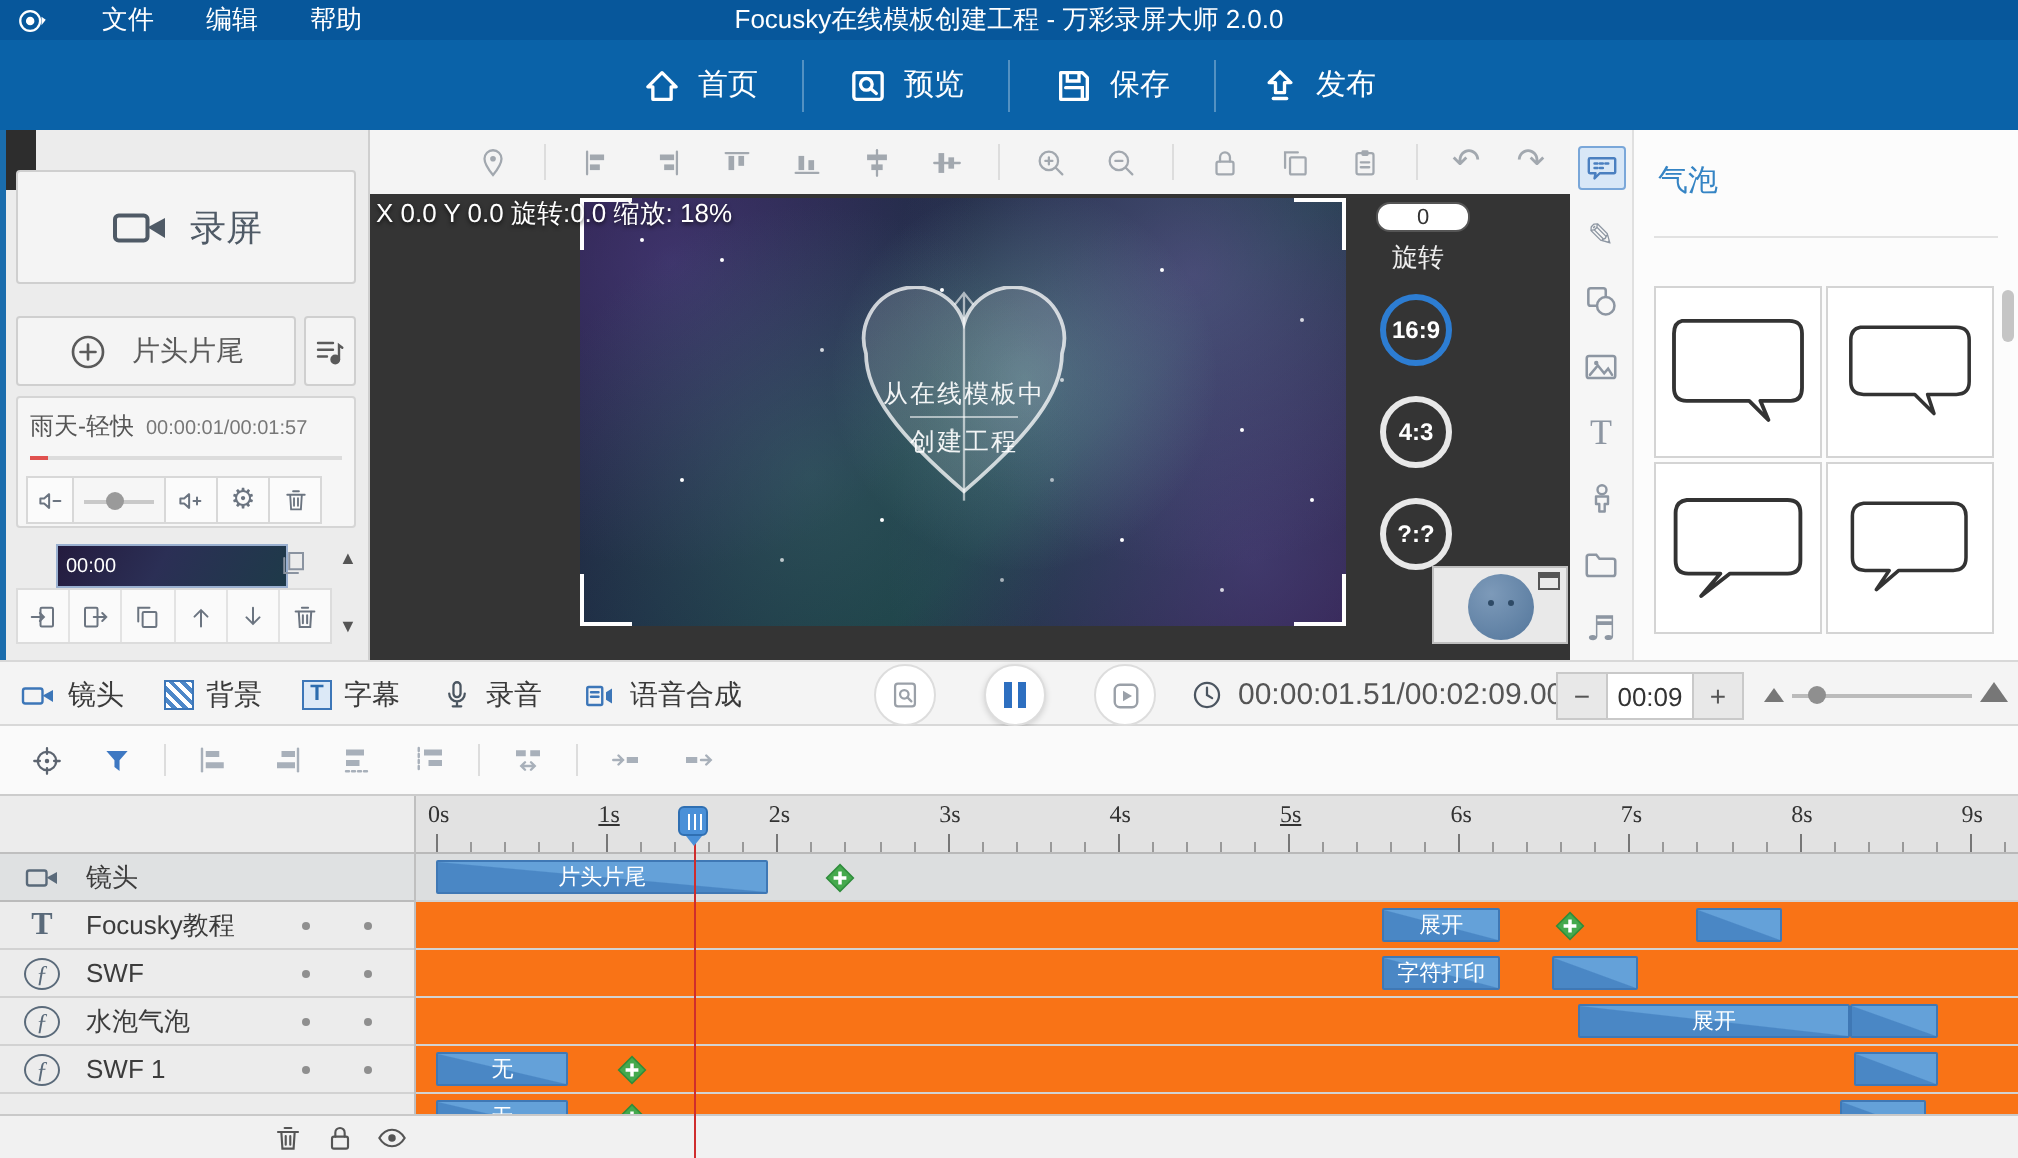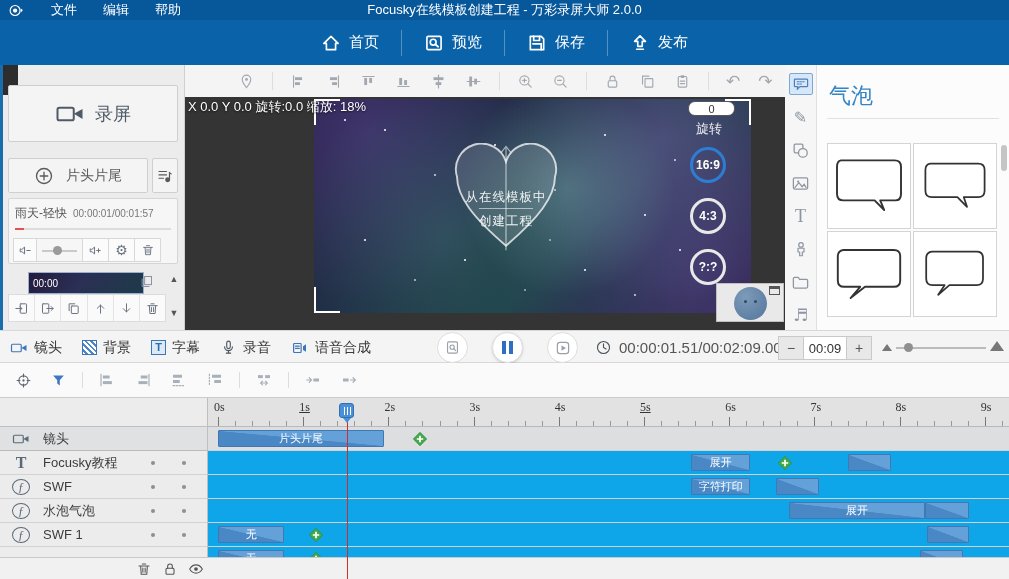--- a/index.html
+++ b/index.html
@@ -49,21 +49,21 @@
   #lp-scroll span{display:block;cursor:pointer;line-height:14px;}
   #lp-scroll .gap{height:20px;}
   
   #canvas-region{position:absolute;left:185px;top:0;width:600px;height:265px;}
   #canvas-toolbar{position:absolute;left:0;top:0;width:600px;height:32px;background:#f4f4f4;display:flex;align-items:center;color:#a2a8af;}
   #canvas-toolbar .ct-sep{width:1px;height:18px;background:#ddd;margin:0 8px;}
   #canvas-toolbar .cbtn{padding:0 9px;cursor:pointer;display:flex;align-items:center;}
   #canvas-toolbar .uglyph{font-size:16px;color:#a2a8af;}
   #stage{position:absolute;left:0;top:32px;width:600px;height:233px;overflow:hidden;background:radial-gradient(circle 540px at 270px 420px,#343434 0 99%,transparent 100%),linear-gradient(90deg,#8b8b8b,#636363 30%,#4a4a4a);}
   #stage-status{position:absolute;left:3px;top:1px;color:#fff;font-size:13px;text-shadow:0 1px 2px rgba(0,0,0,.7);z-index:4;}
-  #slide{position:absolute;left:129px;top:2px;width:437px;height:214px;background:
+  #slide{position:absolute;left:105px;top:2px;width:383px;height:214px;background:
     radial-gradient(circle at 58% 42%,rgba(150,220,205,.30),transparent 38%),
     radial-gradient(circle at 30% 65%,rgba(70,130,120,.35),transparent 45%),
     radial-gradient(circle at 80% 18%,rgba(130,100,180,.40),transparent 42%),
     radial-gradient(circle at 88% 85%,rgba(100,80,160,.45),transparent 48%),
     radial-gradient(circle at 12% 15%,rgba(90,70,150,.50),transparent 40%),
     linear-gradient(135deg,#241b3e,#1f3147 40%,#1b3d45 62%,#261a3d);}
   #slide .stars{position:absolute;left:30px;top:20px;width:2px;height:2px;border-radius:50%;background:#fff;
     box-shadow:40px 10px #fff,90px 55px rgba(255,255,255,.8),150px 25px #fff,210px 70px rgba(255,255,255,.7),
     260px 15px #fff,300px 95px #fff,330px 40px rgba(255,255,255,.8),20px 120px #fff,70px 160px rgba(255,255,255,.7),
     120px 140px #fff,180px 170px rgba(255,255,255,.6),240px 150px #fff,290px 175px rgba(255,255,255,.8),335px 130px #fff,
@@ -84,21 +84,21 @@
   #pip-avatar{position:absolute;left:17px;top:3px;width:33px;height:33px;border-radius:50%;background:radial-gradient(circle at 35% 30%,#7d9ab9,#53769b);}
   #pip-avatar i{position:absolute;width:3px;height:3px;border-radius:50%;background:#2e4a66;top:13px;}
   #pip-restore{position:absolute;right:3px;top:2px;width:11px;height:9px;border:1px solid #555;border-top:3px solid #555;cursor:pointer;}
   
   #side-tools{position:absolute;left:785px;top:0;width:32px;height:265px;background:#f6f6f6;border-right:1px solid #e0e0e0;display:flex;flex-direction:column;align-items:center;padding-top:8px;gap:11px;color:#8d96a2;}
   #side-tools .st{width:24px;height:22px;display:flex;align-items:center;justify-content:center;cursor:pointer;}
   #side-tools .st.sel{background:#d8e7f7;border:1px solid #7aa7d9;border-radius:2px;color:#4a7fc0;}
   #side-tools .uglyph{font-size:16px;}
   
   #side-panel{position:absolute;left:817px;top:0;width:192px;height:265px;background:#fcfcfc;}
-  #sp-title{position:absolute;left:12px;top:16px;font-size:22px;color:#3584c4;}
+  #sp-title{position:absolute;left:12px;top:16px;font-size:15px;color:#3584c4;}
   #sp-div{position:absolute;left:10px;right:10px;top:53px;height:1px;background:#e2e2e2;}
   #bubble-grid{position:absolute;left:10px;top:78px;width:172px;height:187px;display:grid;grid-template-columns:84px 84px;grid-template-rows:86px 86px;gap:2px;}
   .bub-cell{background:#fff;border:1px solid #d4d4d4;display:flex;align-items:center;justify-content:center;cursor:pointer;}
   #sp-scroll{position:absolute;right:2px;top:78px;width:6px;height:180px;}
   #sp-scroll i{position:absolute;left:0;top:2px;width:6px;height:26px;border-radius:3px;background:#c5c5c5;}
   
   #playback{position:absolute;left:0;top:330px;width:1009px;height:33px;background:#f4f4f4;border-top:1px solid #d8d8d8;border-bottom:1px solid #d8d8d8;}
   #pb-left{position:absolute;left:10px;top:0;height:33px;display:flex;align-items:center;gap:20px;}
   .pb-tool{display:flex;align-items:center;gap:6px;font-size:14px;color:#3a3a3a;cursor:pointer;}
   .pb-tool .blue{color:#3c76b8;}
@@ -132,21 +132,21 @@
   .nrow .tT{font-family:"Liberation Serif",serif;font-weight:bold;font-size:16px;text-align:center;line-height:18px;}
   .nrow .fcirc{border:1.4px solid #5a6a7a;border-radius:50%;width:16px;height:16px;font-family:"Liberation Serif",serif;font-style:italic;font-size:12px;text-align:center;line-height:14px;}
   .nrow .dot{position:absolute;width:4px;height:4px;border-radius:50%;background:#8f8f8f;top:10px;}
   .nrow .dot.d1{left:151px;} .nrow .dot.d2{left:182px;}
   #tl-content{position:absolute;left:208px;top:0;width:801px;height:182px;overflow:hidden;}
   #ruler{position:absolute;left:0;top:0;width:801px;height:29px;background:#e2e2e2;border-bottom:1px solid #b9b9b9;}
   #ruler .rlab{position:absolute;top:2px;font-size:12px;color:#333;font-family:"Liberation Serif",serif;}
   #ruler .tick{position:absolute;bottom:0;width:1px;background:#999;}
   #ruler .tick{height:5px;} #ruler .tick.maj{height:9px;background:#777;}
   #tl-rows{position:absolute;left:0;top:29px;width:801px;}
-  .crow{position:relative;height:24px;border-bottom:1px solid #d2d2d2;background:#0ea5e9;}
+  .crow{position:relative;height:24px;border-bottom:1px solid #d2d2d2;background:#f97316;}
   .crow.sel{background:#dcdedf;}
   .bar{position:absolute;top:3px;height:17px;border-radius:1px;background:linear-gradient(to top right,#4a87c5 49%,#64a1d9 51%);border:1px solid #3f78b5;color:#fff;font-size:11px;display:flex;align-items:center;justify-content:center;overflow:hidden;cursor:pointer;white-space:nowrap;}
   .kf{position:absolute;top:4px;width:16px;height:16px;cursor:pointer;}
   #tl-bottom{position:absolute;left:0;bottom:0;width:1009px;height:22px;background:#f1f1f1;border-top:1px solid #c9c9c9;z-index:5;}
   #tl-bottom .bic{position:absolute;top:3px;width:16px;height:16px;color:#555;cursor:pointer;}
   #playhead-line{position:absolute;top:23px;bottom:0;width:1px;background:#cf2d2d;z-index:6;}
   #playhead-flag{position:absolute;top:5px;width:15px;height:15px;background:#4a90d8;border:1px solid #2f6fb2;border-radius:3px;z-index:7;cursor:pointer;}
   #playhead-flag:after{content:"";position:absolute;left:3px;top:14px;width:0;height:0;border-left:4px solid transparent;border-right:4px solid transparent;border-top:5px solid #4a90d8;}
   #playhead-flag i{position:absolute;top:3px;width:1px;height:8px;background:#fff;}
   #playhead-flag i:nth-child(1){left:4px;} #playhead-flag i:nth-child(2){left:7px;} #playhead-flag i:nth-child(3){left:10px;}

